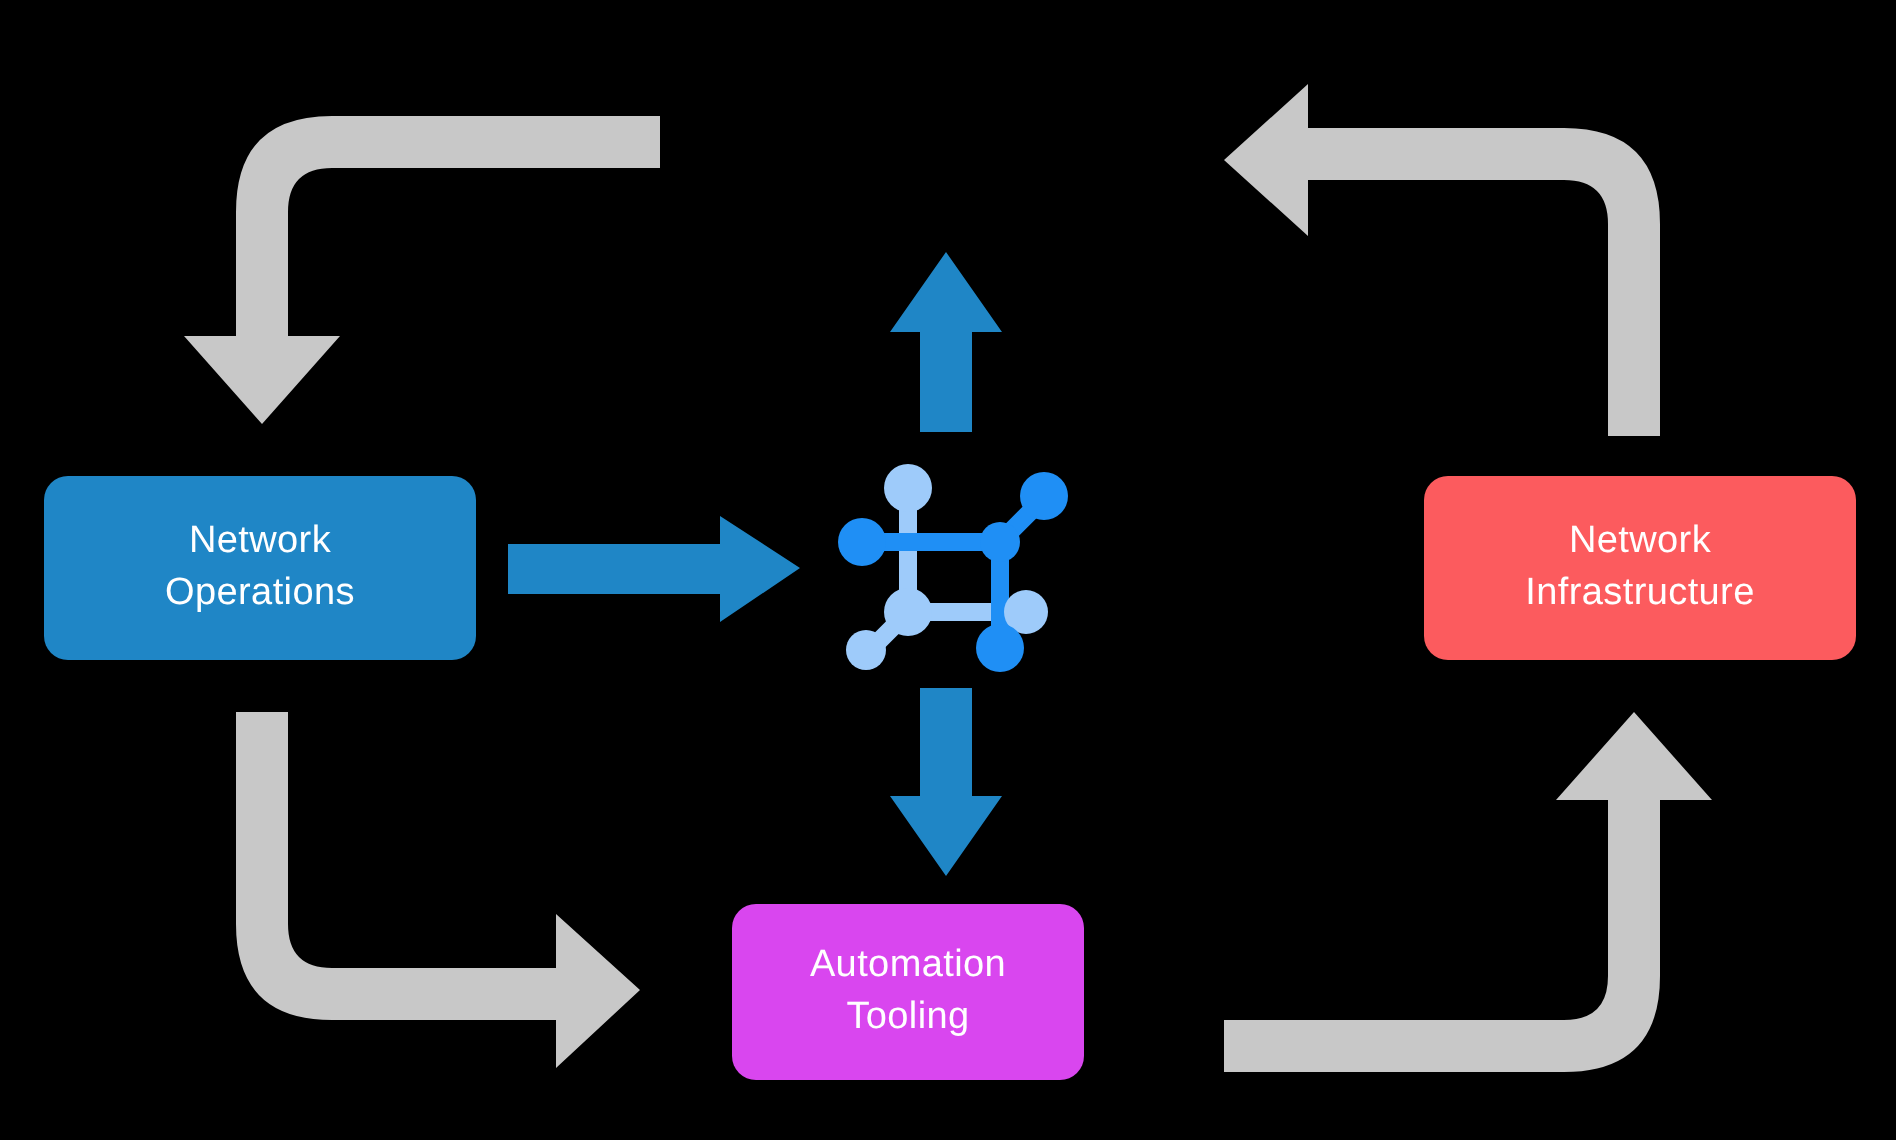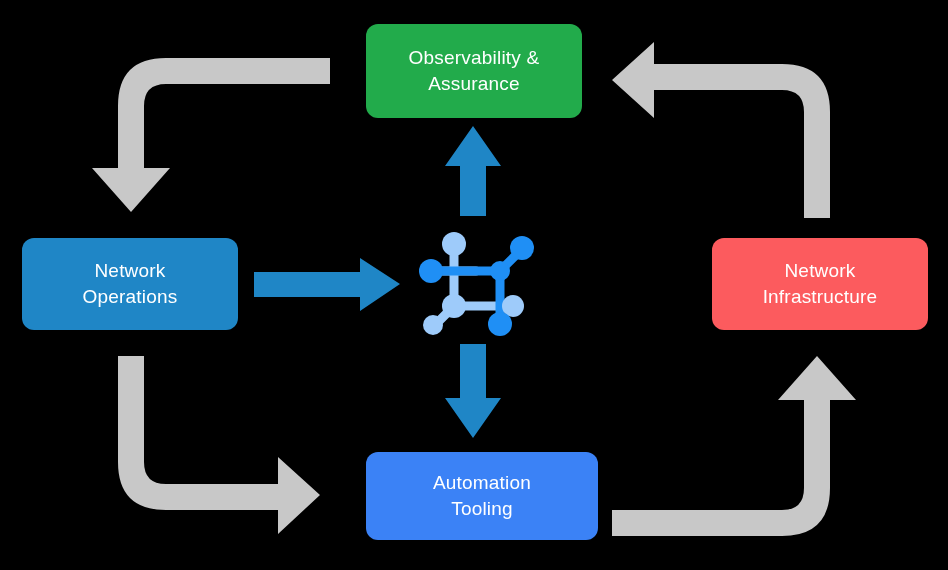--- a/index.html
+++ b/index.html
@@ -37,22 +37,22 @@
   }
   #box-operations {
     left: 22px; top: 238px; width: 216px; height: 92px;
     background: #1f86c6;
   }
   #box-infrastructure {
     left: 712px; top: 238px; width: 216px; height: 92px;
     background: #fc5b5e;
   }
   #box-automation {
-    left: 366px; top: 452px; width: 232px; height: 88px;
-    background: #3b82f6;
+    left: 366px; top: 452px; width: 176px; height: 88px;
+    background: #d946ef;
   }
   .svg-layer {
     position: absolute;
     left: 0; top: 0;
     width: 948px;
     height: 570px;
     pointer-events: none;
   }
   .net-icon {
     position: absolute;
@@ -197,24 +197,20 @@
     </g>
 
     <g fill="#1f8ff5">
       <circle cx="13" cy="53" r="12"></circle>
       <circle cx="82" cy="53" r="10"></circle>
       <circle cx="104" cy="30" r="12"></circle>
       <circle cx="82" cy="106" r="12"></circle>
     </g>
   </svg>
 
-  <div class="node-box" id="box-observability">
-    <span>Observability &amp;
-Assurance</span>
-  </div>
 
   <div class="node-box" id="box-operations">
     <span>Network
 Operations</span>
   </div>
 
   <div class="node-box" id="box-infrastructure">
     <span>Network
 Infrastructure</span>
   </div>

